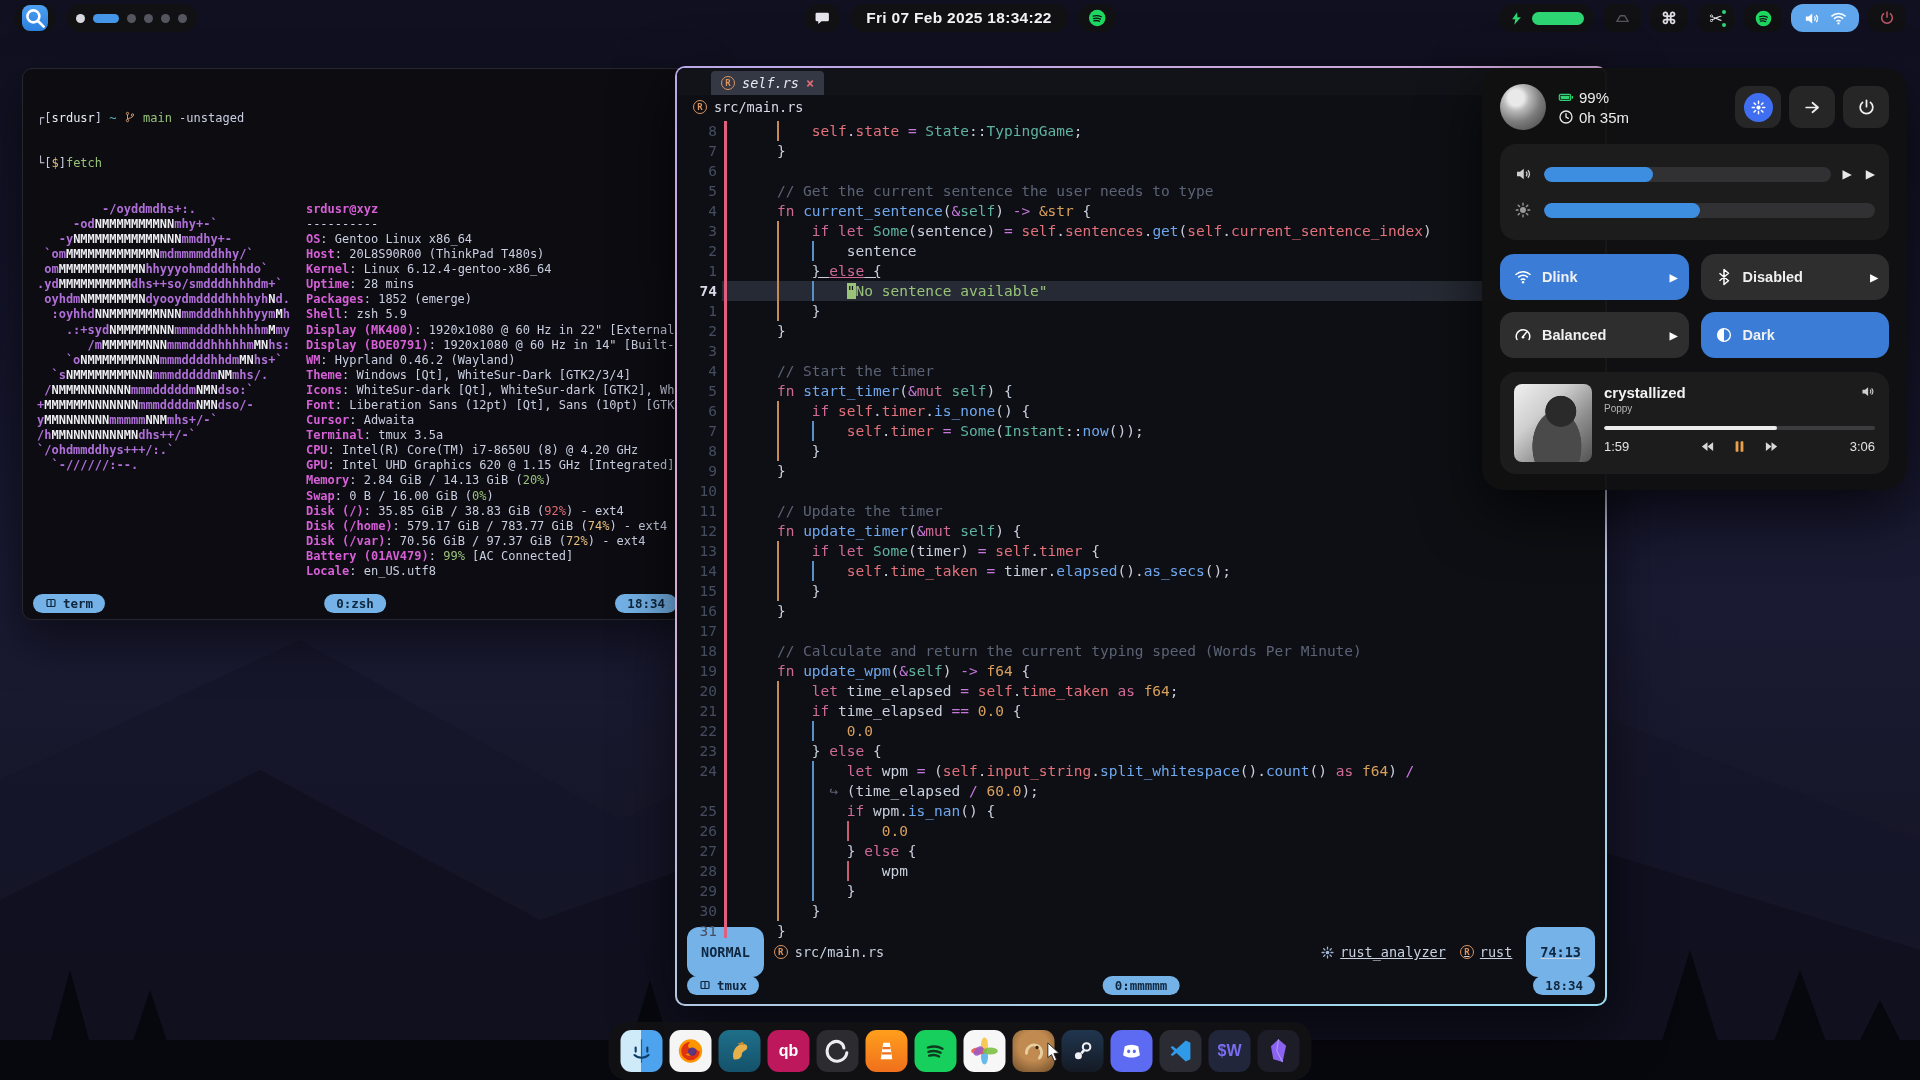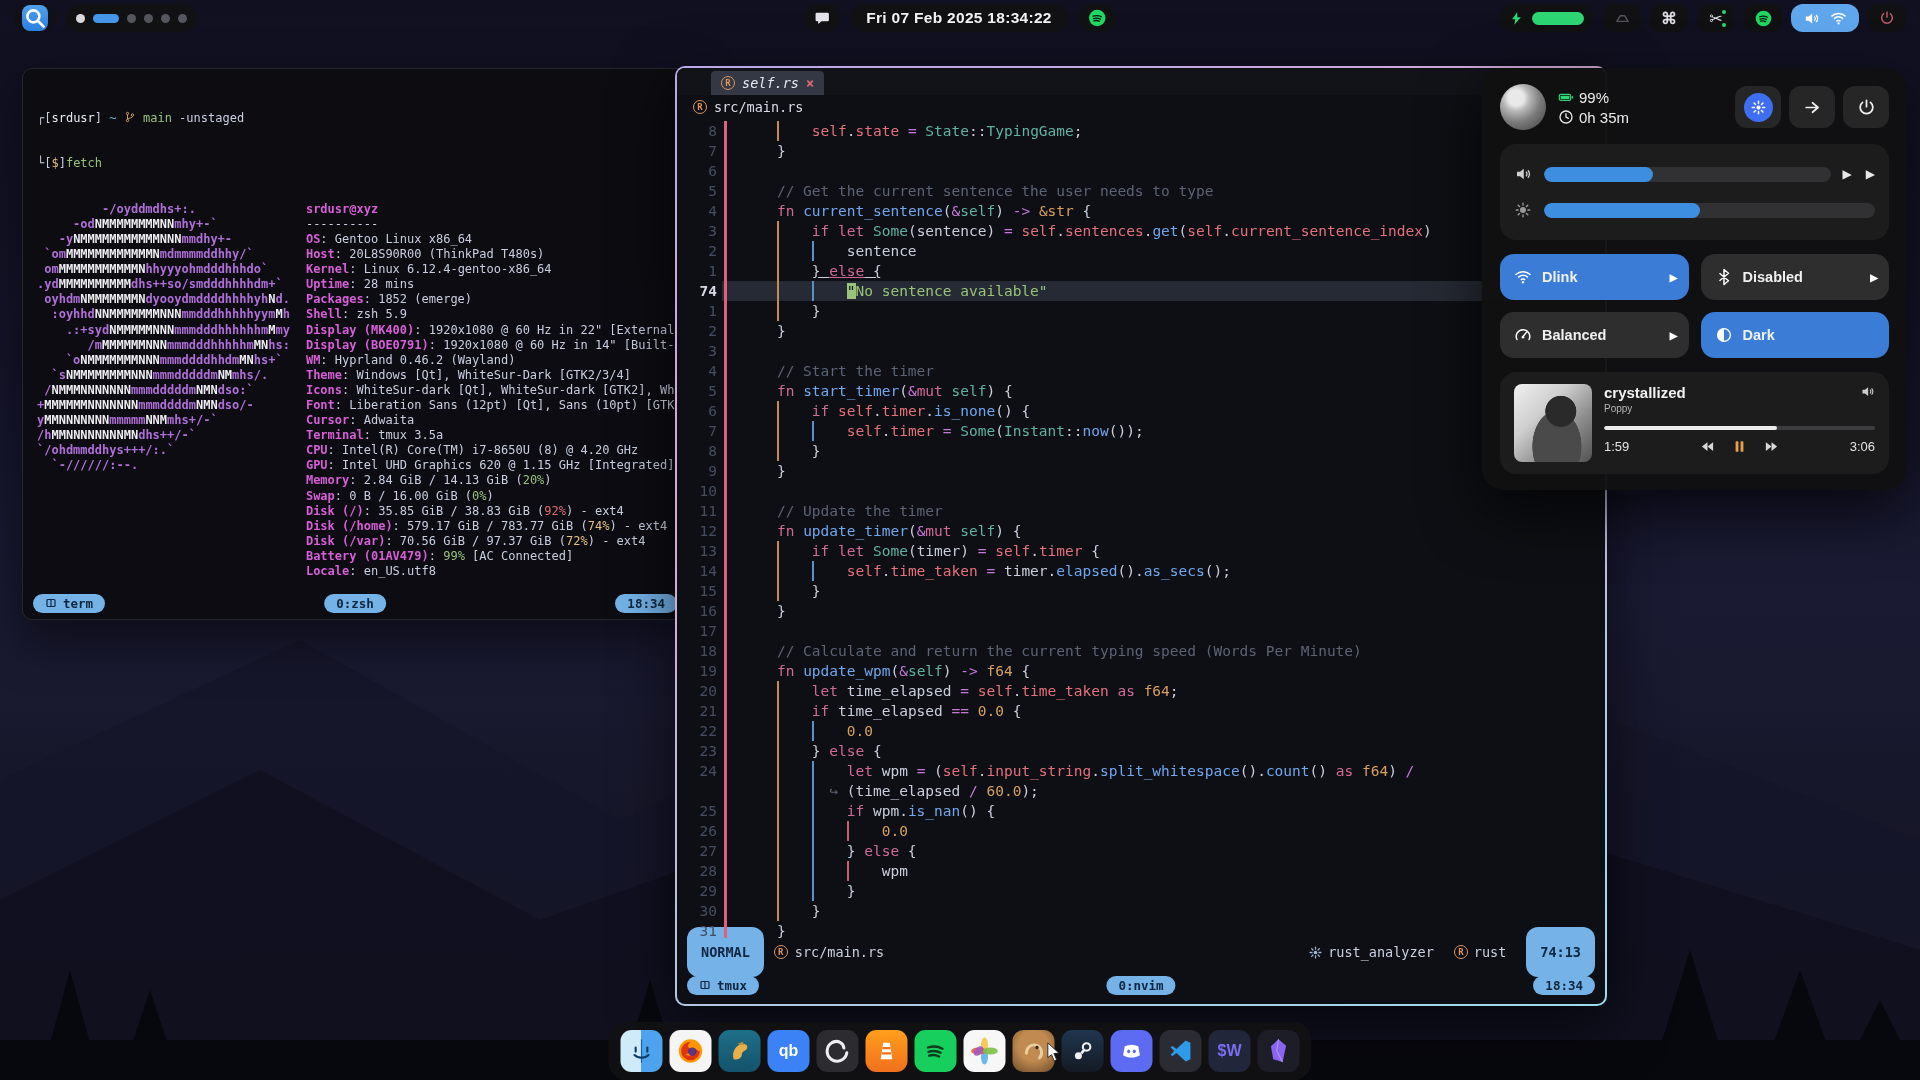--- a/index.html
+++ b/index.html
@@ -72,21 +72,21 @@
   .cl .sign { position:absolute; left:47px; top:0; bottom:0; width:3px; background:#e05f7e; }
   .cl.cur { background:linear-gradient(90deg, transparent 0 45px, #262a34 45px); }
   .gd { position:absolute; top:0; bottom:0; width:2px; }
   .tk-p{color:#c8cedb} .tk-k{color:#cf6a96} .tk-f{color:#6fa8ee} .tk-t{color:#5fb3a1}
   .tk-d{color:#e3717c} .tk-o{color:#c678dd} .tk-s{color:#98c379} .tk-n{color:#d8a05c}
   .tk-c{color:#5b6375} .tk-pu{color:#c8cedb;text-decoration:underline} .tk-ku{color:#cf6a96;text-decoration:underline}
   .tk-x{background:#98c379;color:#14151a}
   .statusline { height:28px; display:flex; align-items:center; gap:10px; padding:0 10px; font-family:"DejaVu Sans Mono", monospace; font-size:13.5px; }
   .sl-pill { background:#74b2e8; color:#0f2740; font-weight:bold; border-radius:12px; padding:17px 14px; }
   .sl-file { display:flex; gap:7px; align-items:center; color:#c9d2e0; }
-  .sl-right { margin-left:auto; display:flex; align-items:center; gap:20px; color:#c9d2e0; }
+  .sl-right { margin-left:auto; display:flex; align-items:center; gap:14px; color:#c9d2e0;text-decoration:underline; }
   .sl-lsp { display:flex; align-items:center; gap:6px; }
   .sl-lsp .icon { width:13px; height:13px; color:#9fb6d8; }
   .nvim-tmux { position:relative; height:26px; margin:6px 0 6px 0; display:flex; align-items:center; padding:0 10px; font-family:"DejaVu Sans Mono", monospace; font-size:12.5px; font-weight:bold; }
   
   .cc { position:absolute; left:1482px; top:68px; width:425px; background:rgba(17,17,18,0.97); border-radius:22px; padding:16px 18px; z-index:60; box-shadow:0 22px 60px rgba(0,0,0,0.65); }
   .cc-header { display:flex; align-items:center; gap:12px; }
   .avatar { width:46px; height:46px; border-radius:50%; background:radial-gradient(circle at 35% 30%,#e9e9e9 0 18%,#b9b9b9 30%,#7c7c7c 55%,#3c3c3c 100%); flex:0 0 auto; }
   .cc-stats { font-size:15px; color:#ececec; display:flex; flex-direction:column; gap:3px; }
   .cc-stat { display:flex; align-items:center; gap:5px; }
   .cc-stat .icon { width:16px; height:16px; }
@@ -325,21 +325,21 @@
       <div class="tmux-pill">
           <span class="icon">
             <svg viewBox="0 0 24 24">
               <rect x="4" y="5" width="16" height="14" rx="2" fill="none" stroke="currentColor" stroke-width="2.4"></rect>
               <path d="M12 5 v14" stroke="currentColor" stroke-width="2.4"></path>
             </svg>
           </span>
           <span>tmux</span>
         </div>
       <div class="tmux-pill tmux-center">
-          <span>0:nvim</span>
+          <span>0:mmmmm</span>
         </div>
       <div class="tmux-pill tmux-right">
           <span>18:34</span>
         </div>
     </div>
   </div>
 </div>
 
 <div class="cc">
   <div class="cc-header">
@@ -524,21 +524,21 @@
         <path d="M12 4 a8 8 0 1 0 8 8 c-1.5 1 -2 -2 -4 -1.5 a5 5 0 0 1 -8.5 4 c3 .5 5 -1.5 4.5 -3.5 -.4 -1.8 -2.5 -2 -2 -4 .4 -1.6 2 -3 2 -3 z" fill="#e0340e"></path>
         <circle cx="13.5" cy="12.5" r="3.6" fill="#4a2f8f" opacity="0.9"></circle>
       </svg>
     </div>
     <div class="dock-item" style="background: linear-gradient(rgb(31, 111, 138), rgb(20, 82, 107));">
       <svg viewBox="0 0 24 24">
         <path d="M7 19 c-2 -6 2 -13 8 -13 3 0 4.5 2 3.2 4.2 -1.2 2 -4.2 1.8 -4.2 4.8 0 2.4 -2.5 5 -7 4 z" fill="#e8b04a"></path>
         <path d="M10 6 l5 -2 1 3 z" fill="#c98f2e"></path>
       </svg>
     </div>
-    <div class="dock-item" style="background: #3b82f6;">
+    <div class="dock-item" style="background: #be185d;">
       <span class="di-label" style="color: rgb(255, 255, 255);">qb</span>
     </div>
     <div class="dock-item" style="background: rgb(43, 43, 48);">
       <svg viewBox="0 0 24 24">
         <path d="M8 4.5 a8.5 8.5 0 1 0 12 9" stroke="#ececf2" stroke-width="2.6" fill="none" stroke-linecap="round"></path>
         <path d="M8 4.5 c4.5 -2 9 .5 9.5 5" stroke="#ececf2" stroke-width="2.6" fill="none" stroke-linecap="round"></path>
       </svg>
     </div>
     <div class="dock-item" style="background: linear-gradient(rgb(255, 159, 28), rgb(240, 112, 28));">
       <svg viewBox="0 0 24 24">

